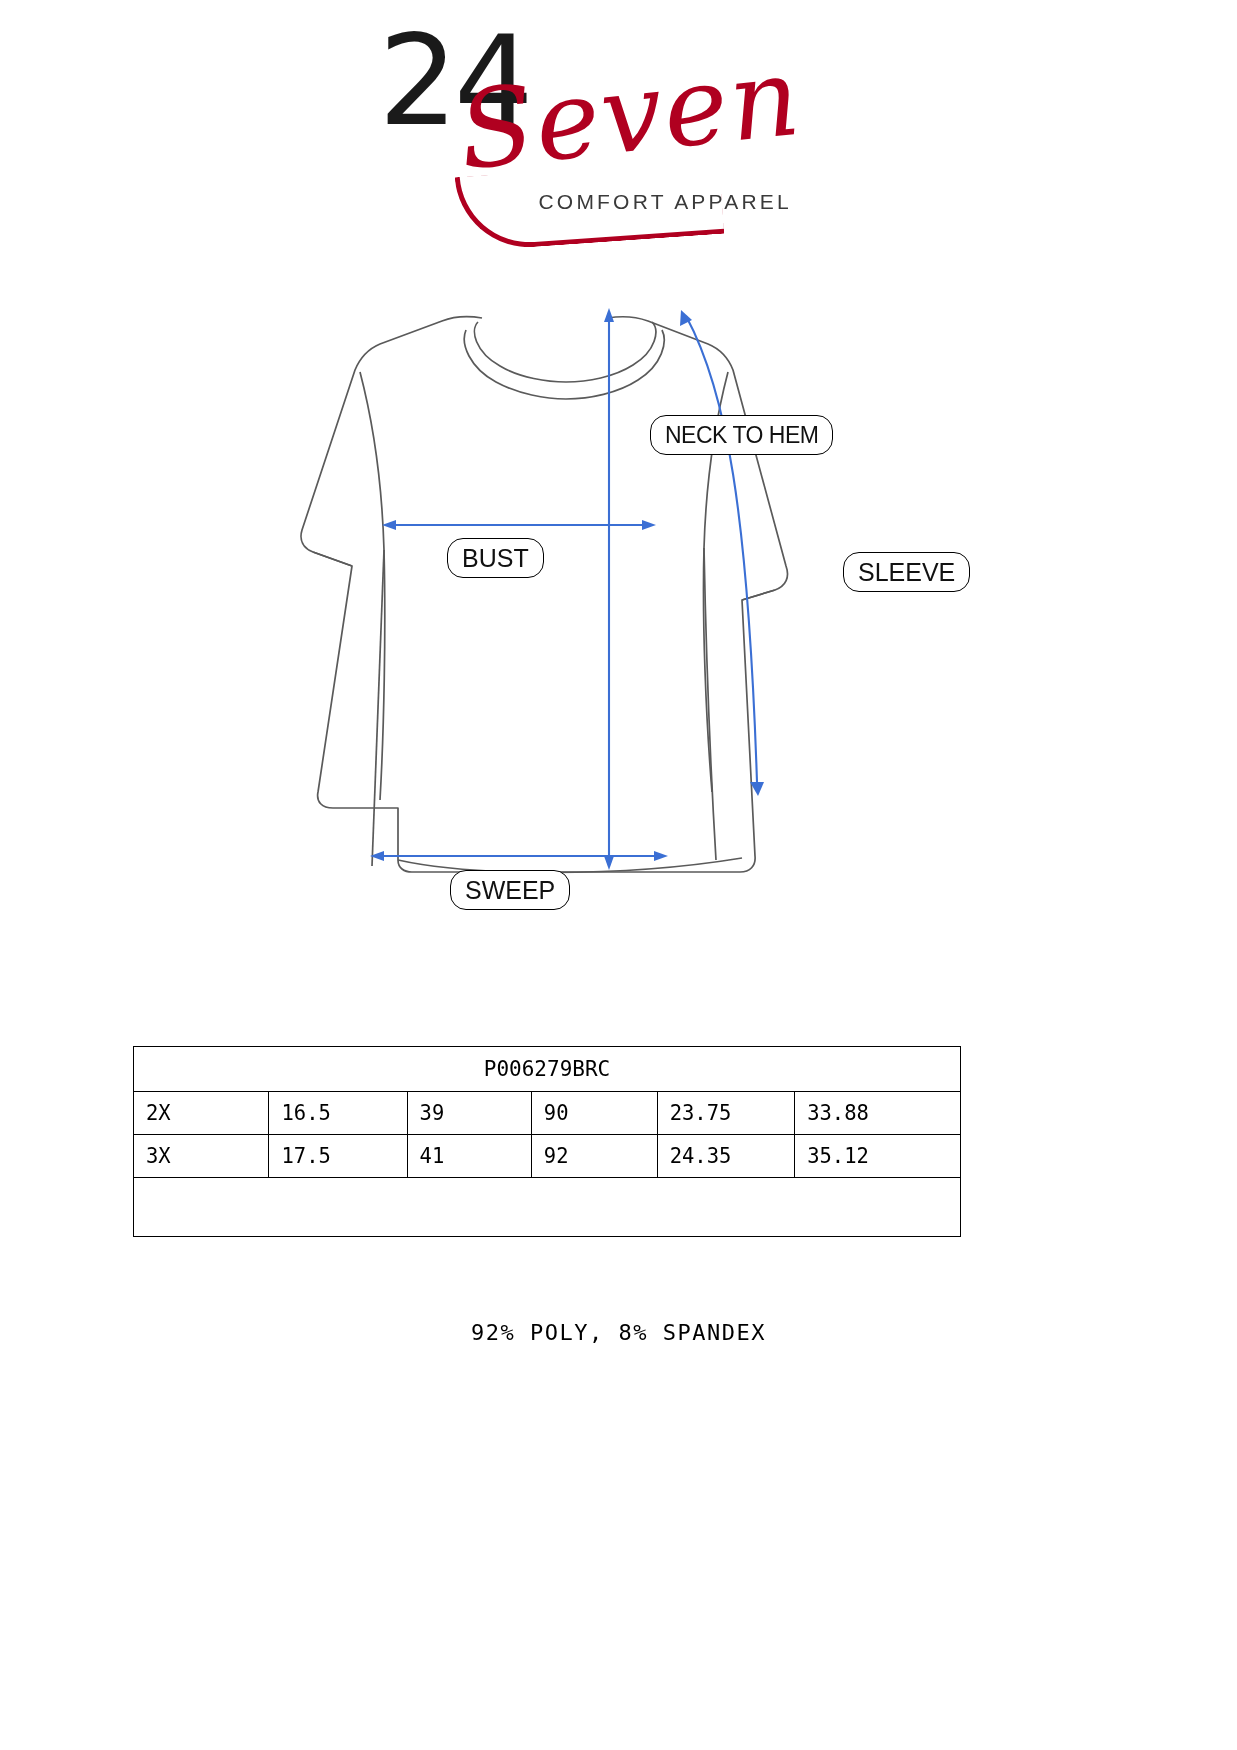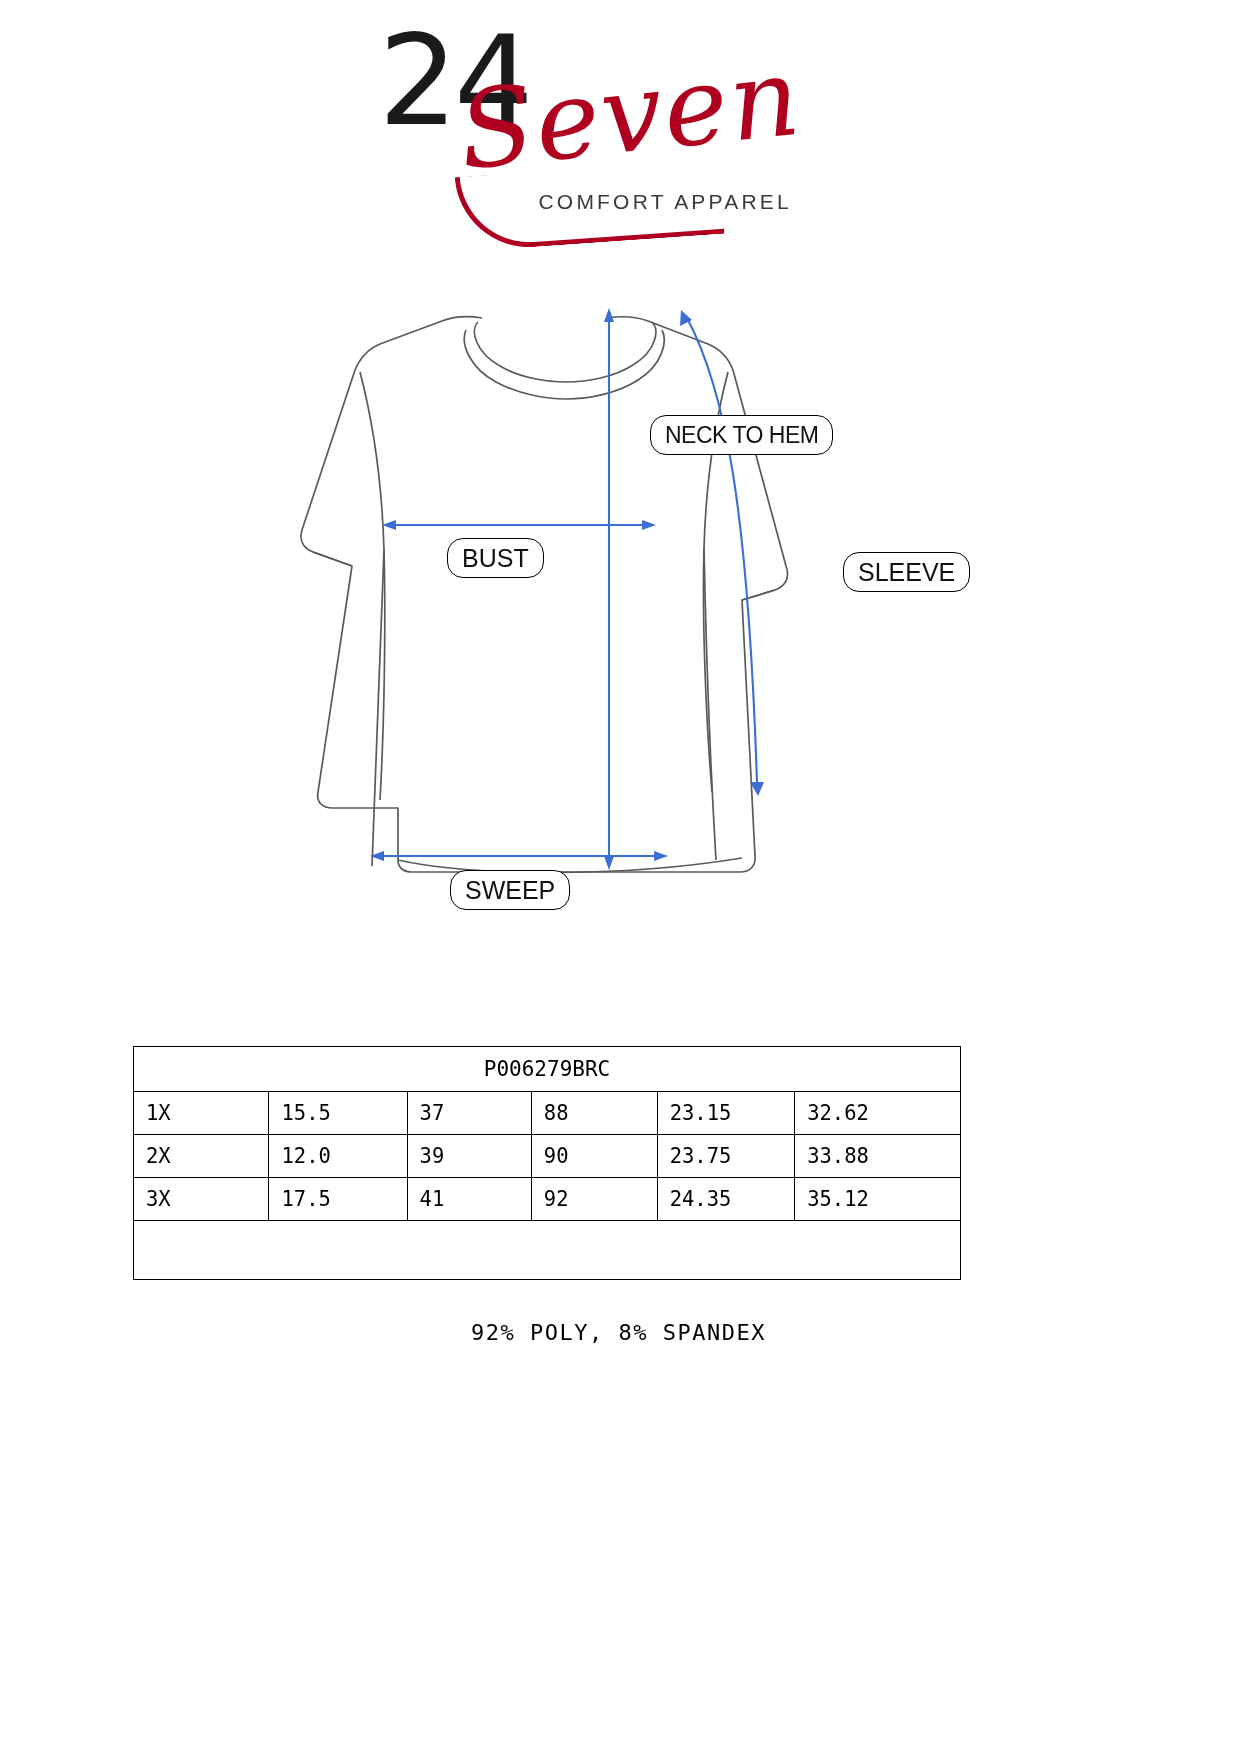--- a/index.html
+++ b/index.html
@@ -233,30 +233,22 @@
         <col class="c3">
         <col class="c4">
         <col class="c5">
         <col class="c6">
     </colgroup>
     <tbody>
       <tr class="style-row">
         <td colspan="6">P006279BRC</td>
       </tr>
       <tr>
-        <td>1X</td>
-        <td>15.5</td>
-        <td>37</td>
-        <td>88</td>
-        <td>23.15</td>
-        <td>32.62</td>
-      </tr>
-      <tr>
         <td>2X</td>
-        <td>12.0</td>
+        <td>16.5</td>
         <td>39</td>
         <td>90</td>
         <td>23.75</td>
         <td>33.88</td>
       </tr>
       <tr>
         <td>3X</td>
         <td>17.5</td>
         <td>41</td>
         <td>92</td>

